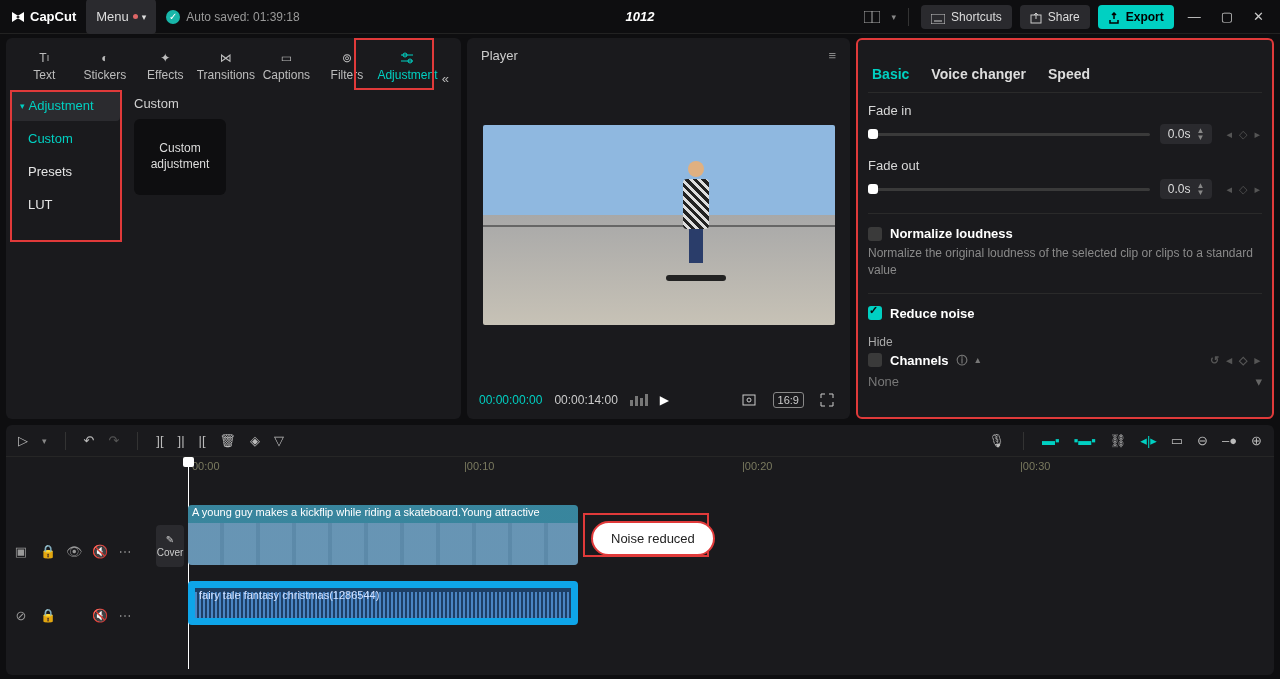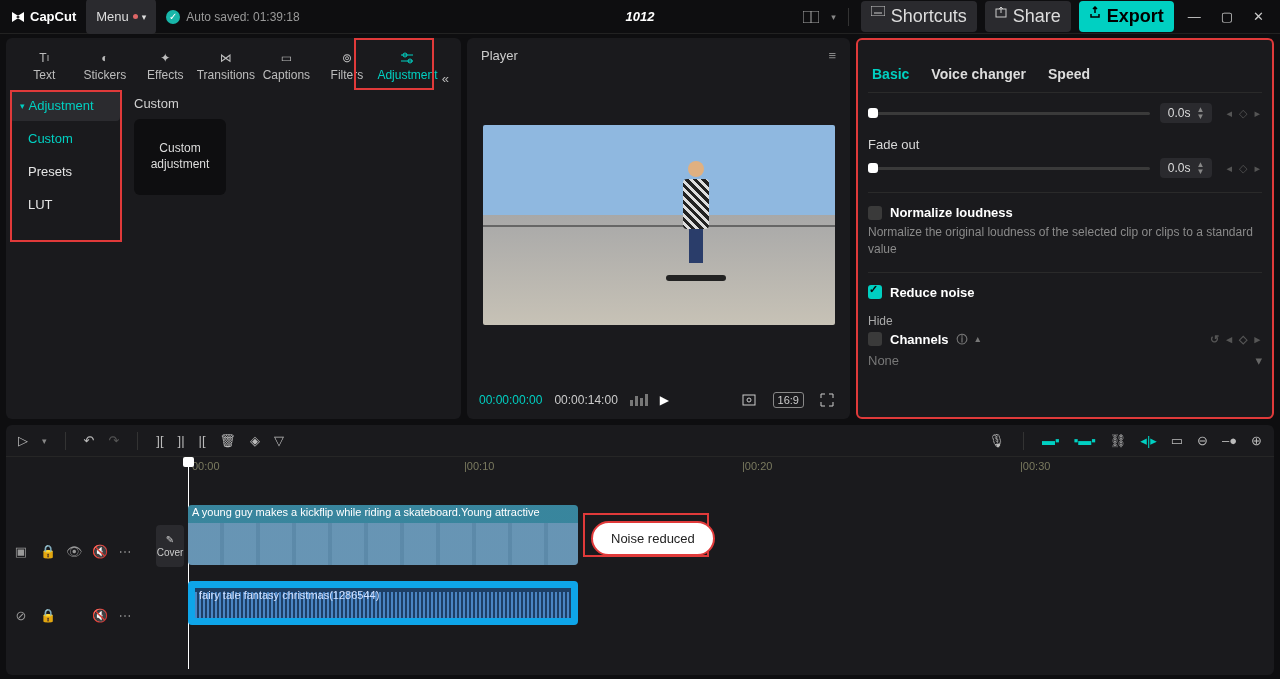--- a/index.html
+++ b/index.html
@@ -6,21 +6,21 @@
 body { background: #0e0e10; color: #e5e5e5; width: 1280px; height: 679px; overflow: hidden; font-size: 13px; }
 
 
 .topbar { height: 34px; display: flex; align-items: center; padding: 0 10px; border-bottom: 1px solid #222; }
 .topbar .logo { display: flex; align-items: center; gap: 4px; font-weight: 600; color: #fff; }
 .topbar .menu-btn { margin-left: 10px; background: #2a2a2e; color: #ddd; border-radius: 4px; padding: 10px 10px; display: flex; align-items: center; gap: 4px; }
 .topbar .autosave { margin-left: 10px; color: #9a9a9a; display: flex; align-items: center; gap: 6px; font-size: 12px; }
 .topbar .check { width: 14px; height: 14px; border-radius: 50%; background: #18b6a9; display: inline-flex; align-items: center; justify-content: center; color: #fff; font-size: 10px; }
 .topbar .doc-title { position: absolute; left: 50%; transform: translateX(-50%); font-weight: 600; color: #fff; font-style: italic; }
 .topbar .right { margin-left: auto; display: flex; align-items: center; gap: 8px; }
-.topbar .pill { background: #2a2a2e; color: #ddd; border-radius: 4px; padding: 5px 10px; display: flex; align-items: flex-start; gap: 6px; font-size: 18px; }
+.topbar .pill { background: #2a2a2e; color: #ddd; border-radius: 4px; padding: 5px 10px; display: flex; align-items: flex-end; gap: 6px; font-size: 12px; }
 .topbar .export { background: #00d0c2; color: #000; font-weight: 600; }
 .topbar .win-ctrl { color: #ccc; padding: 0 6px; }
 .sep { width: 1px; height: 18px; background: #333; margin: 0 4px; }
 
 
 .main-row { display: flex; height: 385px; padding: 4px 6px 0 6px; gap: 6px; }
 .panel { background: #1a1a1d; border-radius: 6px; position: relative; }
 .panel.left { width: 455px; display: flex; flex-direction: column; }
 .panel.center { flex: 1; display: flex; flex-direction: column; }
 .panel.right { width: 418px; border: 2px solid #e03a3a; padding: 0;}
@@ -272,20 +272,21 @@
   </div>
 
   <div class="panel right">
    <div class="right-inner">
     <div class="inspector-tabs">
       <div class="itab active">Basic</div>
       <div class="itab">Voice changer</div>
       <div class="itab">Speed</div>
     </div>
 
+    <div class="field-label">Fade in</div>
     <div class="slider-row">
       <div class="slider">
             <div class="thumb-dot"></div>
           </div>
       <div class="num-box">
             <span>0.0s</span>
             <span class="stepper">▲<br>▼</span>
           </div>
       <span class="arrows-mini">◂ ◇ ▸</span>
     </div>

